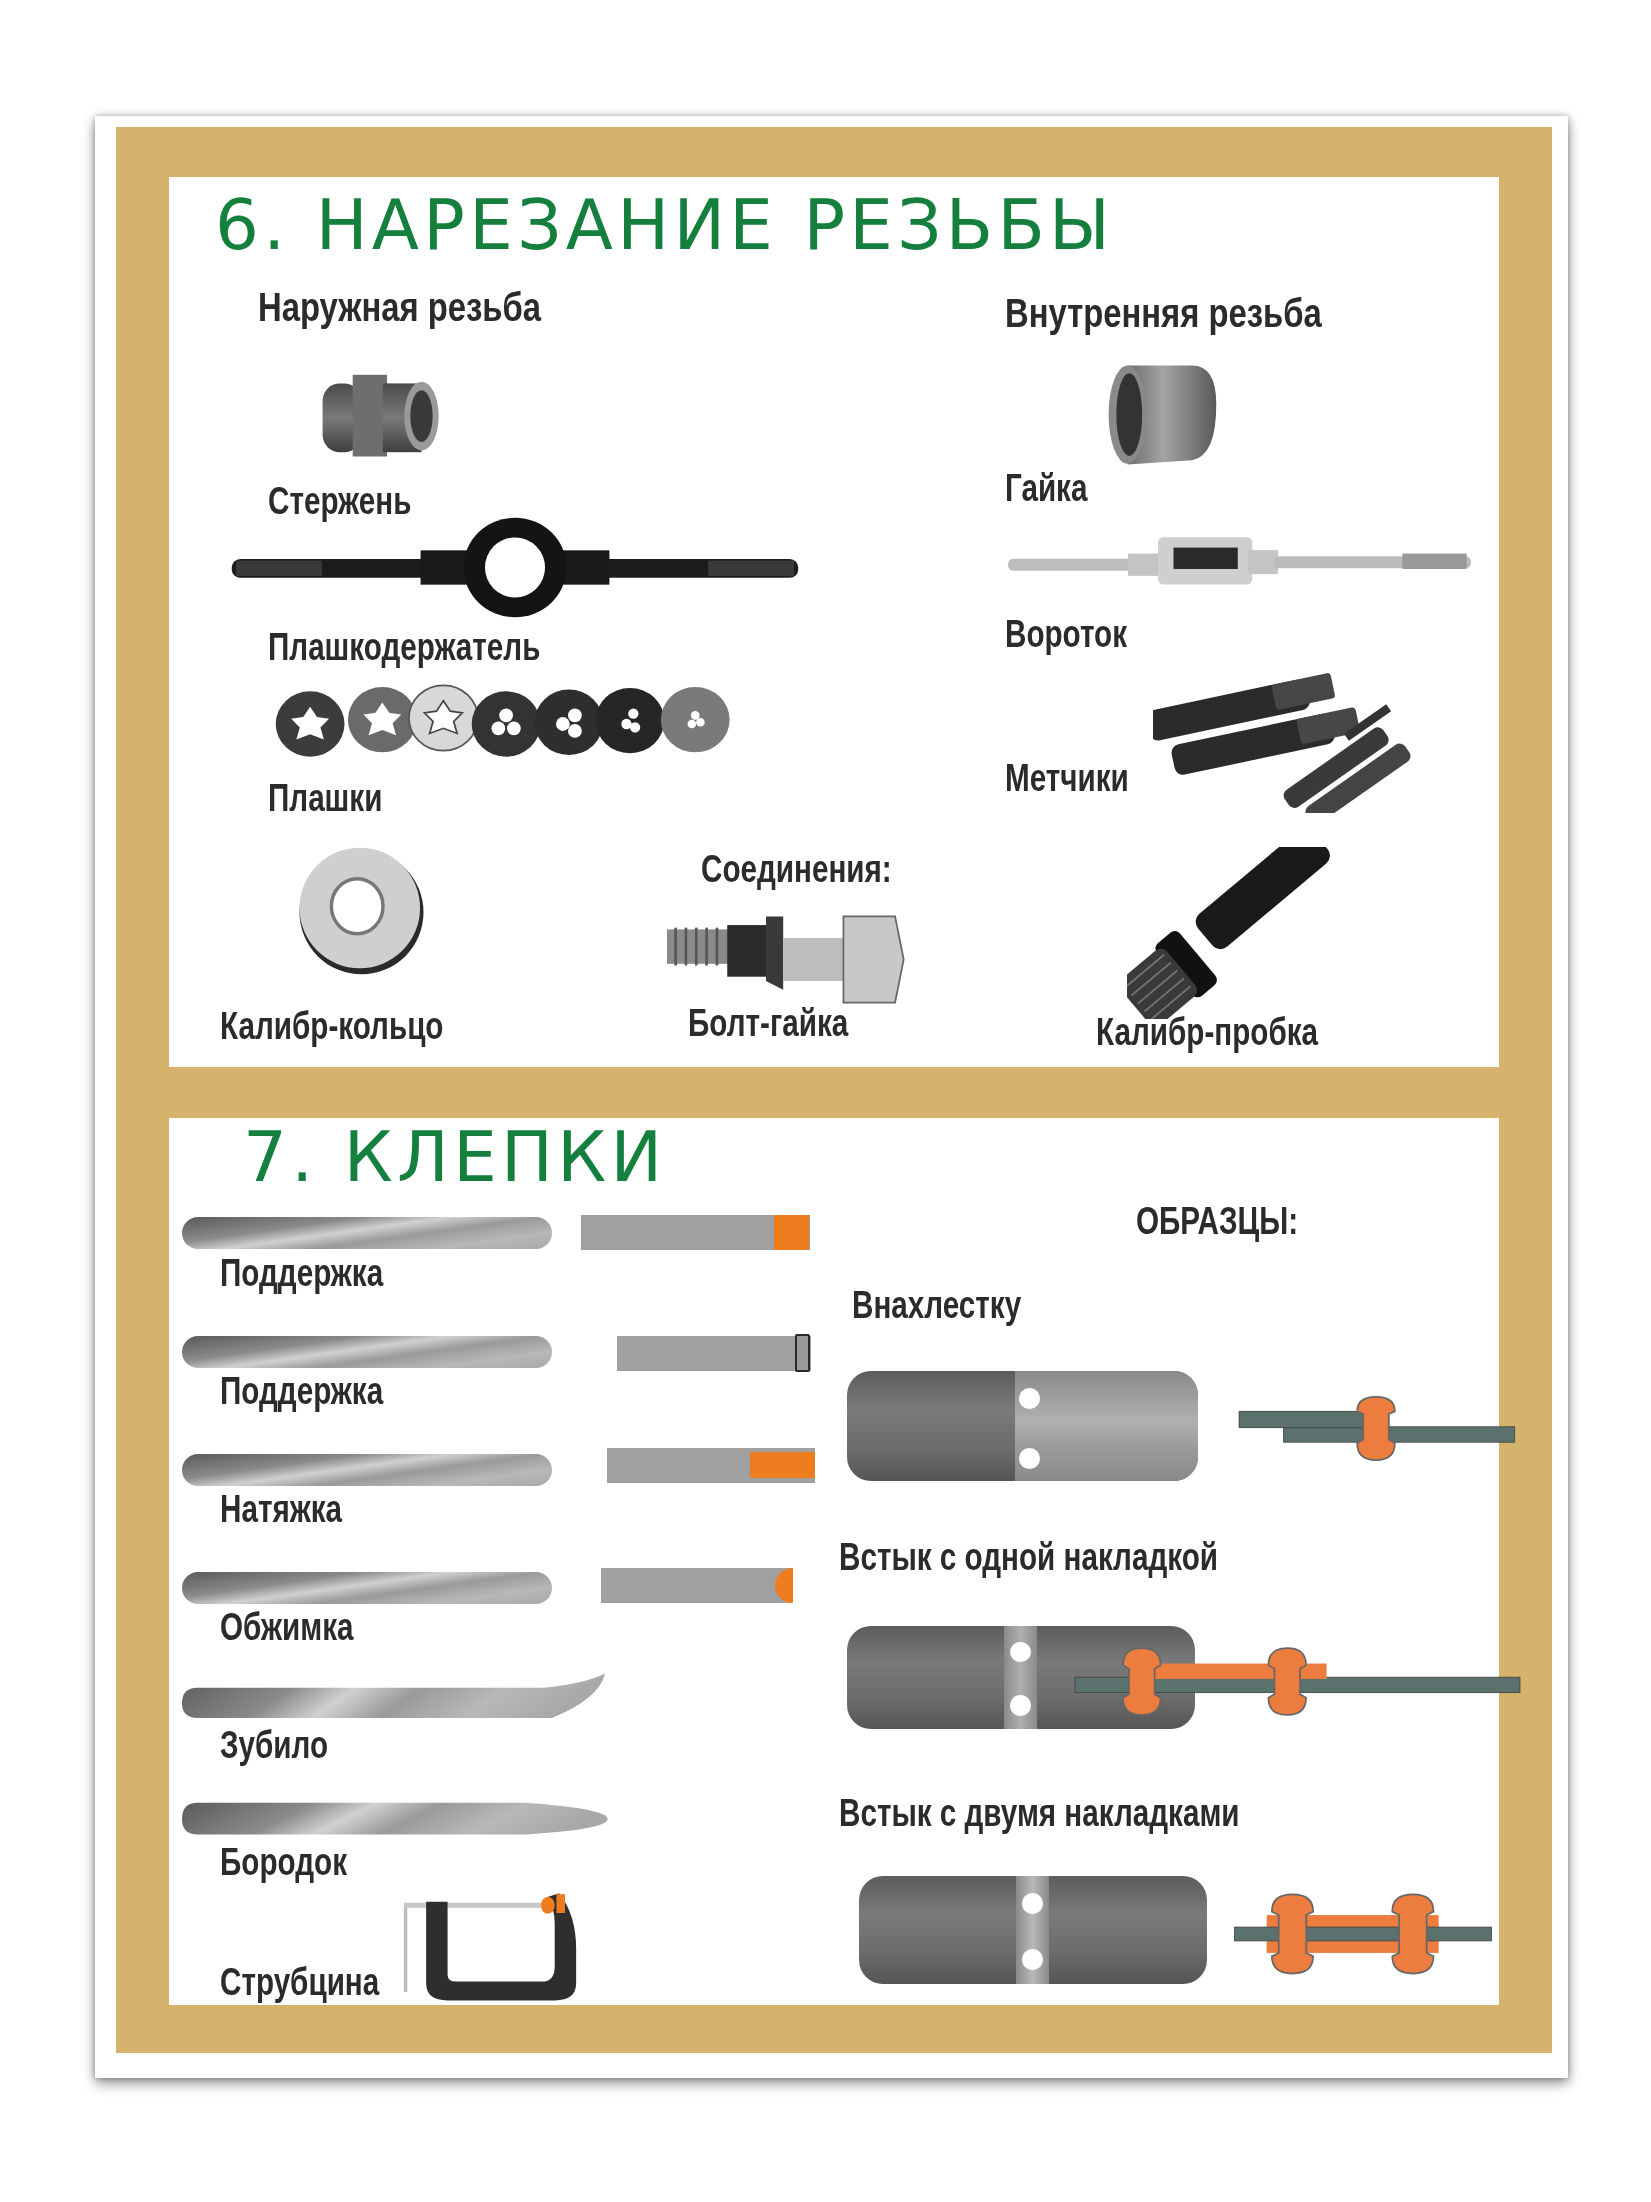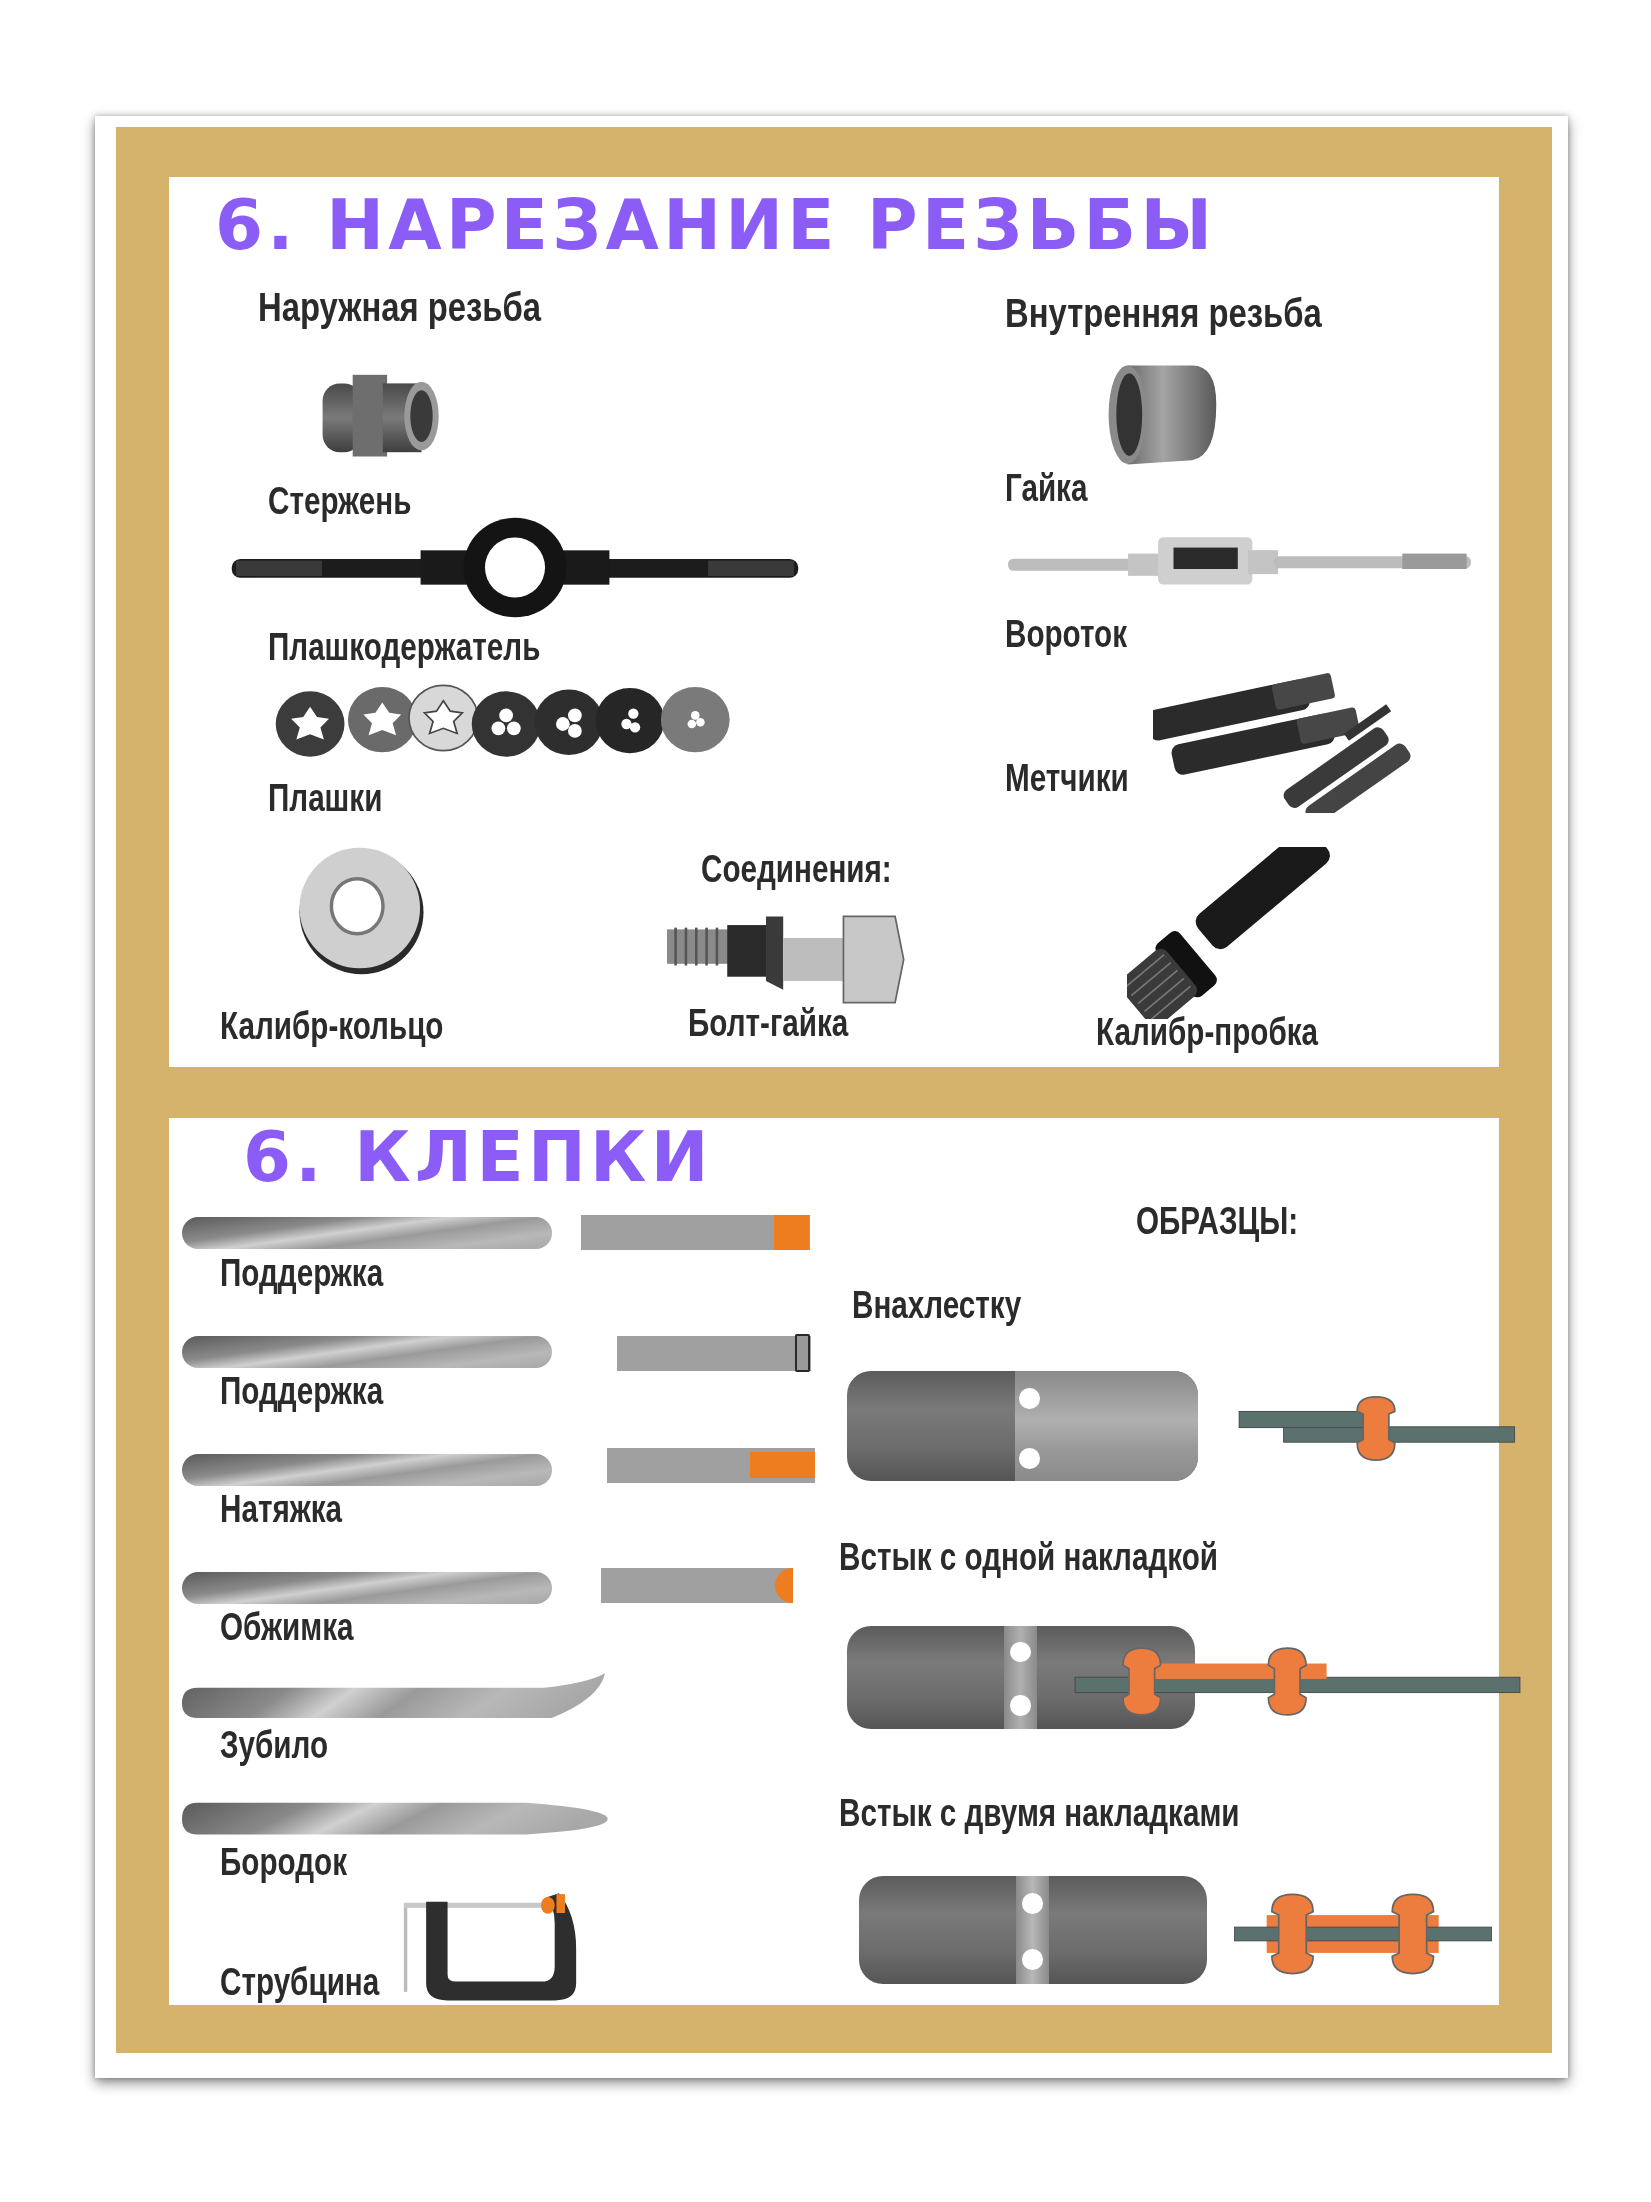--- a/index.html
+++ b/index.html
@@ -3,21 +3,21 @@
 <meta charset="utf-8">
 <style>
   html,body{margin:0;padding:0;}
   body{width:1652px;height:2203px;background:#ffffff;position:relative;overflow:hidden;font-family:"Liberation Sans","DejaVu Sans",sans-serif;color:#2a2a2a;}
   .abs{position:absolute;}
   .card{left:95px;top:116px;width:1473px;height:1962px;background:#fff;box-shadow:0 5.2px 12px rgba(0,0,0,0.45),0 0 5.2px rgba(0,0,0,0.25);}
   .gold{left:116px;top:127px;width:1436px;height:1926px;background:#d6b36c;}
   .panel{background:#fff;}
   .p1{left:169px;top:177px;width:1330px;height:890px;}
   .p2{left:169px;top:1118px;width:1330px;height:887px;}
-  .h1{font-family:"DejaVu Sans",sans-serif;font-weight:bold;font-size:69px;letter-spacing:4.3px;color:#8b5cf6;white-space:nowrap;line-height:1;}
+  .h1{font-family:"DejaVu Sans",sans-serif;font-weight:normal;font-size:69px;letter-spacing:4.3px;color:#15803d;white-space:nowrap;line-height:1;}
   .h2{font-family:"Liberation Sans",sans-serif;font-weight:bold;font-size:40px;color:#2b2b2b;white-space:nowrap;line-height:1;transform:scaleX(0.82);transform-origin:left center;}
   .lbl{font-family:"Liberation Sans",sans-serif;font-weight:bold;font-size:38px;color:#2b2b2b;white-space:nowrap;line-height:1;transform:scaleX(0.78);transform-origin:left center;}
   .rod{height:32px;border-radius:16.3px;background:linear-gradient(172deg,#5a5a5a 0%,#8a8a8a 30%,#d0d0d0 45%,#9a9a9a 60%,#b8b8b8 80%,#a8a8a8 100%);}
   .bar{background:#a0a0a0;height:35px;}
   .orange{background:#ee7d1f;}
   .panelimg{border-radius:24px;background:linear-gradient(180deg,#5c5c5c 0%,#7a7a7a 35%,#6c6c6c 70%,#555 100%);overflow:hidden;}
   .hole{width:20.6px;height:20.6px;border-radius:50%;background:#fff;position:absolute;}
 </style>
 </head>
 <body>
@@ -162,21 +162,21 @@
         <line x1="-15" y1="82" x2="45" y2="82"></line>
         <line x1="-15" y1="94" x2="45" y2="94"></line>
         <line x1="-15" y1="106" x2="45" y2="106"></line>
         <line x1="-15" y1="118" x2="45" y2="118"></line>
       </g>
   </g>
 </svg>
 <div class="abs lbl" style="left:1096px;top:1013px;">Калибр-пробка</div>
 
 <div class="abs panel p2"></div>
-<div class="abs h1" style="left:243px;top:1123px;">6. КЛЕПКИ</div>
+<div class="abs h1" style="left:243px;top:1123px;">7. КЛЕПКИ</div>
 
 <div class="abs rod" style="left:182px;top:1217px;width:370px;"></div>
 <div class="abs lbl" style="left:220px;top:1254px;">Поддержка</div>
 <div class="abs bar" style="left:581px;top:1215px;width:229px;"></div>
 <div class="abs orange" style="left:774px;top:1215px;width:35px;height:35px;"></div>
 
 <div class="abs rod" style="left:182px;top:1336px;width:370px;"></div>
 <div class="abs lbl" style="left:220px;top:1372px;">Поддержка</div>
 <div class="abs bar" style="left:617px;top:1336px;width:194px;"></div>
 <div class="abs" style="left:795px;top:1334px;width:11.2px;height:34px;border:2.6px solid #2a2a2a;background:#9a9a9a;border-radius:1.7px;"></div>

